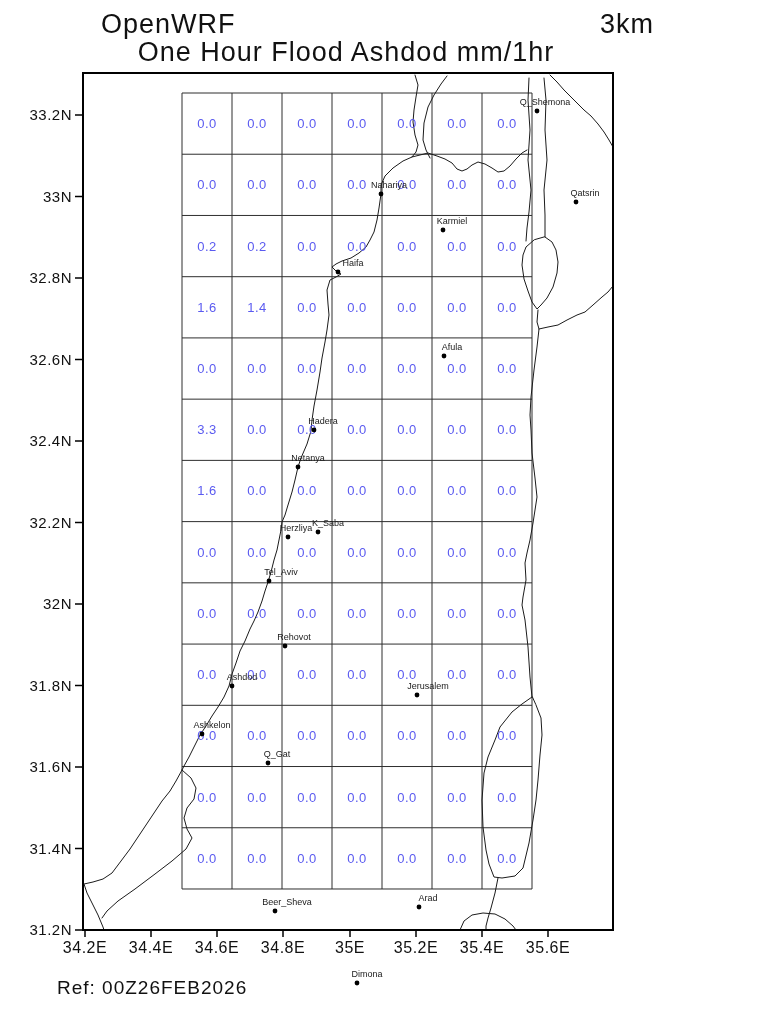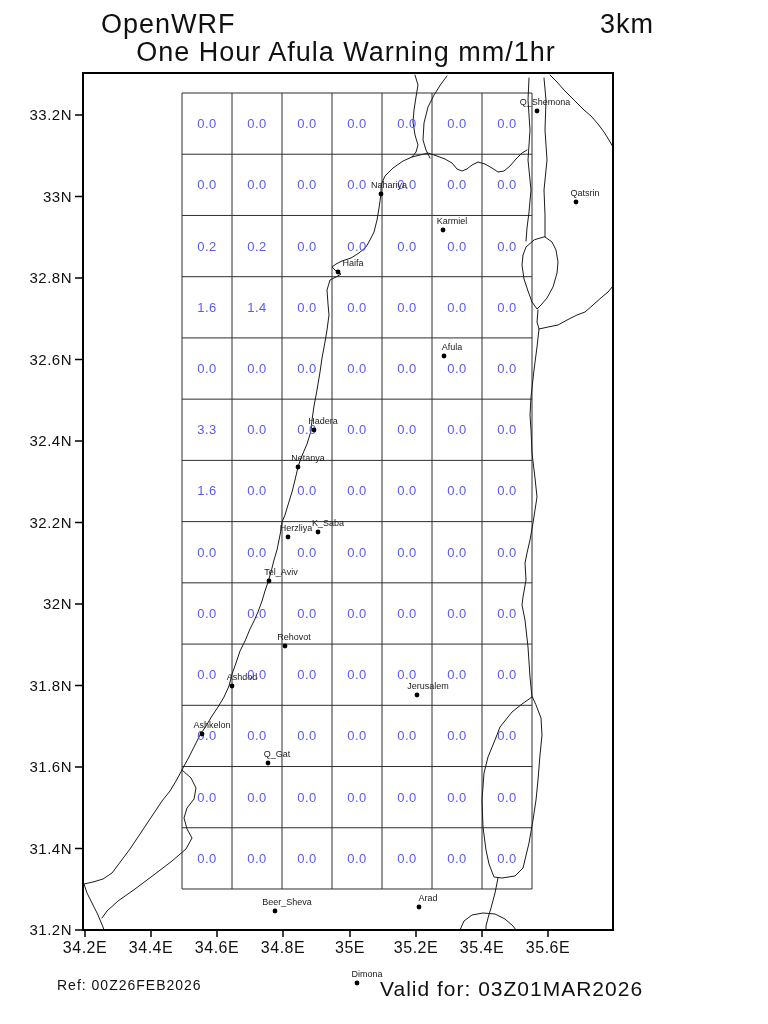--- a/index.html
+++ b/index.html
@@ -2,40 +2,40 @@
 <html><head>
 <meta charset="utf-8">
 <style>
   html,body{margin:0;padding:0;background:#fff;}
   .page{position:relative;width:768px;height:1024px;background:#ffffff;overflow:hidden;
         font-family:"Liberation Sans",sans-serif;color:#111;border-radius:7px;}
   .model-name{position:absolute;left:101px;top:9px;font-size:27px;letter-spacing:1px;white-space:nowrap;}
   .resolution{position:absolute;left:552px;top:9px;font-size:27px;letter-spacing:1px;white-space:nowrap;margin-left:48px;}
   .subtitle{position:absolute;left:346px;top:37px;transform:translateX(-50%);
             font-size:27px;letter-spacing:1px;white-space:nowrap;}
-  .ref-label{position:absolute;left:57px;top:977px;font-size:14px;letter-spacing:1px;white-space:nowrap;}
+  .ref-label{position:absolute;left:57px;top:977px;font-size:19px;letter-spacing:1px;white-space:nowrap;}
   .valid-label{position:absolute;left:380px;top:977px;font-size:21px;letter-spacing:1px;white-space:nowrap;}
   svg{position:absolute;left:0;top:0;}
   .mapline{fill:none;stroke:#1b1b1b;stroke-width:1;stroke-linejoin:round;stroke-linecap:round;}
   .gridline{stroke:#2e2e2e;stroke-width:1;}
   .frame{fill:none;stroke:#000;stroke-width:2;}
   .tick{stroke:#000;stroke-width:1.5;}
   .ylab{font-family:"Liberation Sans",sans-serif;font-size:15px;fill:#111;letter-spacing:0.5px;}
   .xlab{font-family:"Liberation Sans",sans-serif;font-size:16px;fill:#111;letter-spacing:0.5px;}
   .val{font-family:"Liberation Sans",sans-serif;font-size:13px;letter-spacing:0.5px;}
   .city{font-family:"Liberation Sans",sans-serif;font-size:9px;fill:#1a1a1a;}
 </style>
 </head>
 <body>
 
 <div class="page">
 
   <div class="model-name">OpenWRF</div>
   <div class="resolution">3km</div>
-  <div class="subtitle">One Hour Afula Warning mm/1hr</div>
+  <div class="subtitle">One Hour Flood Ashdod mm/1hr</div>
 
   <svg id="plot-svg" width="768" height="1024" viewBox="0 0 768 1024">
 
     <g id="grid-layer">
         <line x1="182" y1="93" x2="182" y2="888.99" class="gridline"></line>
         <line x1="232" y1="93" x2="232" y2="888.99" class="gridline"></line>
         <line x1="282" y1="93" x2="282" y2="888.99" class="gridline"></line>
         <line x1="332" y1="93" x2="332" y2="888.99" class="gridline"></line>
         <line x1="382" y1="93" x2="382" y2="888.99" class="gridline"></line>
         <line x1="432" y1="93" x2="432" y2="888.99" class="gridline"></line>
@@ -239,14 +239,13 @@
         <circle cx="275" cy="911" r="2.4" fill="#000"></circle>
         <text x="287" y="905" class="city" text-anchor="middle">Beer_Sheva</text>
         <circle cx="419" cy="907" r="2.4" fill="#000"></circle>
         <text x="428" y="901" class="city" text-anchor="middle">Arad</text>
         <circle cx="357" cy="983" r="2.4" fill="#000"></circle>
         <text x="367" y="977" class="city" text-anchor="middle">Dimona</text>
       </g>
   </svg>
 
   <div class="ref-label">Ref: 00Z26FEB2026</div>
-  <div class="valid-label">Valid for: 03Z01MAR2026</div>
 </div>
 
 </body></html>

